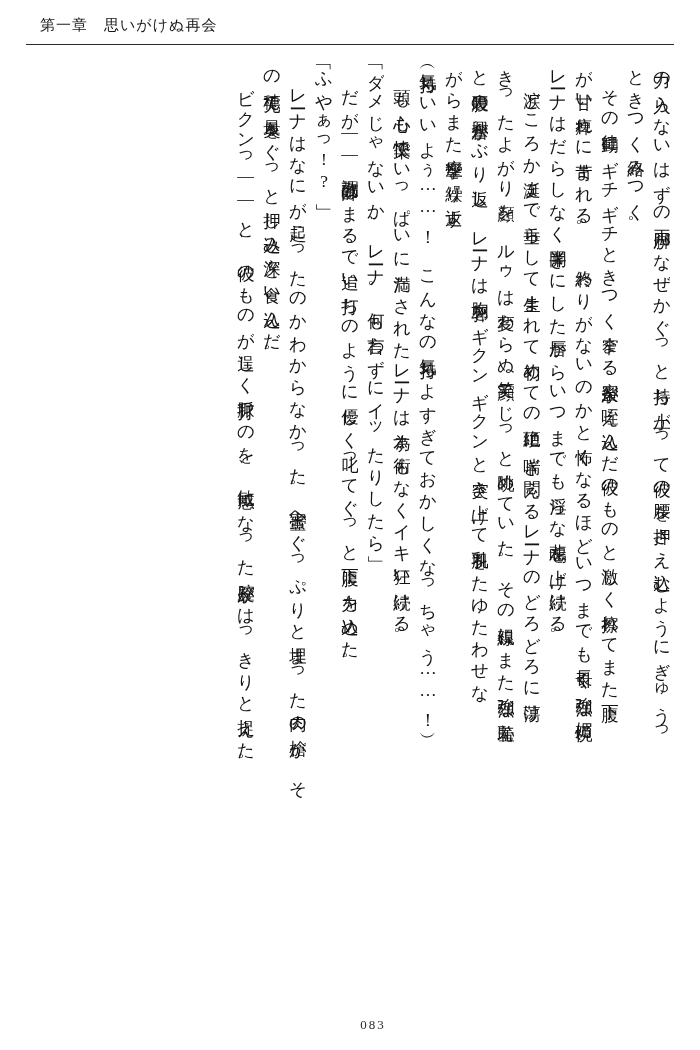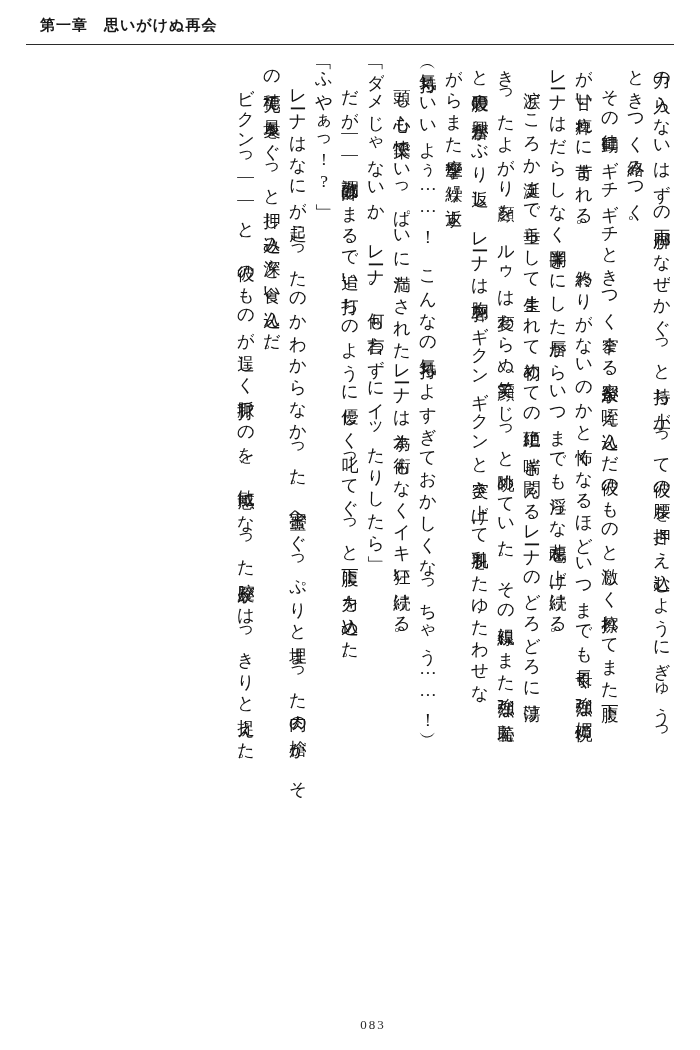--- a/index.html
+++ b/index.html
@@ -22,21 +22,20 @@
   }
   
   .header {
     position: absolute;
     top: 16px;
     left: 40px;
     right: 40px;
     height: 30px;
     display: flex;
     align-items: flex-start;
-    font-weight: bold;
   }
   .header-title {
     font-size: 15px;
     letter-spacing: 1px;
     color: #171717;
     white-space: nowrap;
   }
   .header-rule {
     position: absolute;
     top: 44px;

